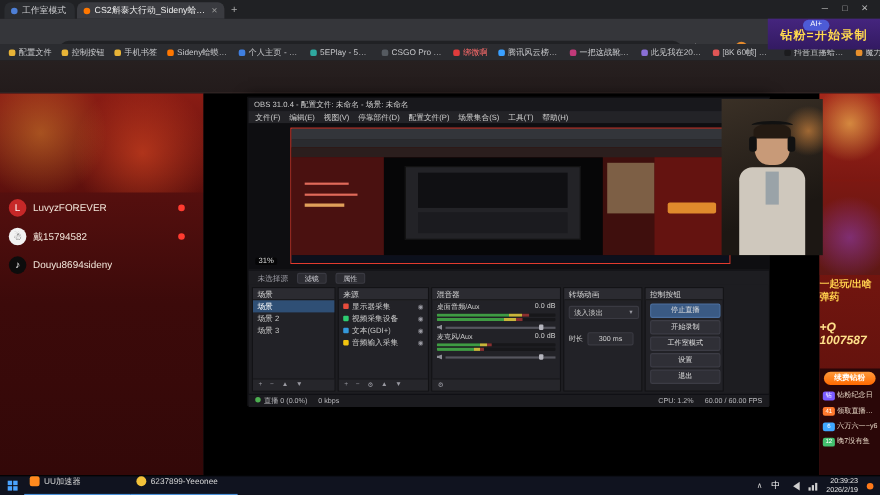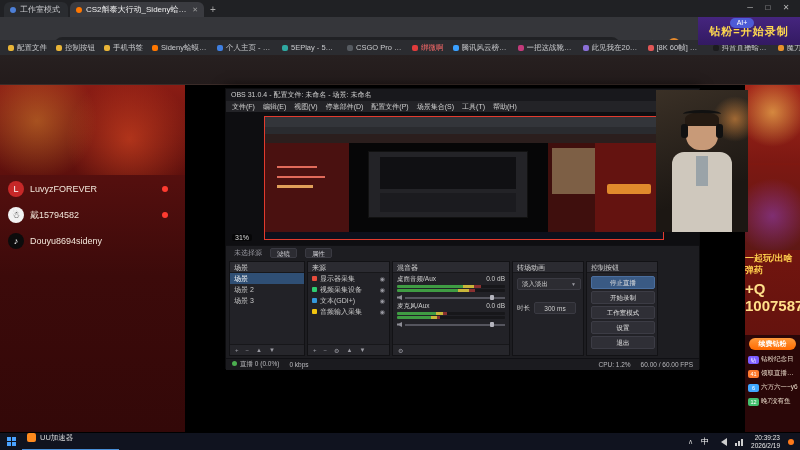--- a/index.html
+++ b/index.html
@@ -415,21 +415,21 @@
     <div class="wc-band"></div>
     <div class="wc-hp"></div>
     <div class="wc-hp2"></div>
   </div>
 
   <div class="abs rail">
     <div class="promo" style="top:0;height:78px;background:radial-gradient(circle at 50% 35%,rgba(255,205,90,.6),transparent 60%),linear-gradient(180deg,#a3261a,#7c1812);"></div>
     <div class="promo" style="top:80px;height:85px;background:radial-gradient(circle at 50% 60%,rgba(160,80,255,.4),transparent 65%),linear-gradient(180deg,#7c1812,#5e1815);"></div>
     <div class="qqtext">
       <div style="font-size:9px;line-height:12px;">一起玩/出啥弹药</div>
-      <div style="font-size:15px;margin-top:4px;color:#ffe08a;">+Q 1007587</div>
+      <div style="font-size:11px;margin-top:16px;color:#ffe08a;font-style:italic;">+Q 1007587</div>
     </div>
     <div class="railchat">
       <div class="renew">续费钻粉</div>
       <div class="rmsg">
           <span class="rbadge" style="background:#7b5cff;">钻</span>
           <span class="rtext ell">钻粉纪念日</span>
         </div>
       <div class="rmsg">
           <span class="rbadge" style="background:#ff7a2e;">41</span>
           <span class="rtext ell">领取直播间10倍经验~</span>
@@ -448,20 +448,24 @@
   <div class="abs taskbar">
     <div class="start">
         <i></i>
         <i></i>
         <i></i>
         <i></i>
       </div>
     <div class="tapp">
       <span class="tico" style="background:#ff8a1e;"></span>
       <span class="ell">UU加速器</span>
+    </div>
+    <div class="tapp">
+      <span class="tico" style="background:#f2c23a;border-radius:50%;"></span>
+      <span class="ell">6237899-Yeeonee</span>
     </div>
     <div class="tray">
       <span style="font-size:7px;color:#cfcfcf;">∧</span>
       <span style="font-size:8px;color:#fff;">中</span>
       <span class="vol"></span>
       <span class="net">
           <i style="height:3px;"></i>
           <i style="height:5px;"></i>
           <i style="height:7px;"></i>
         </span>

